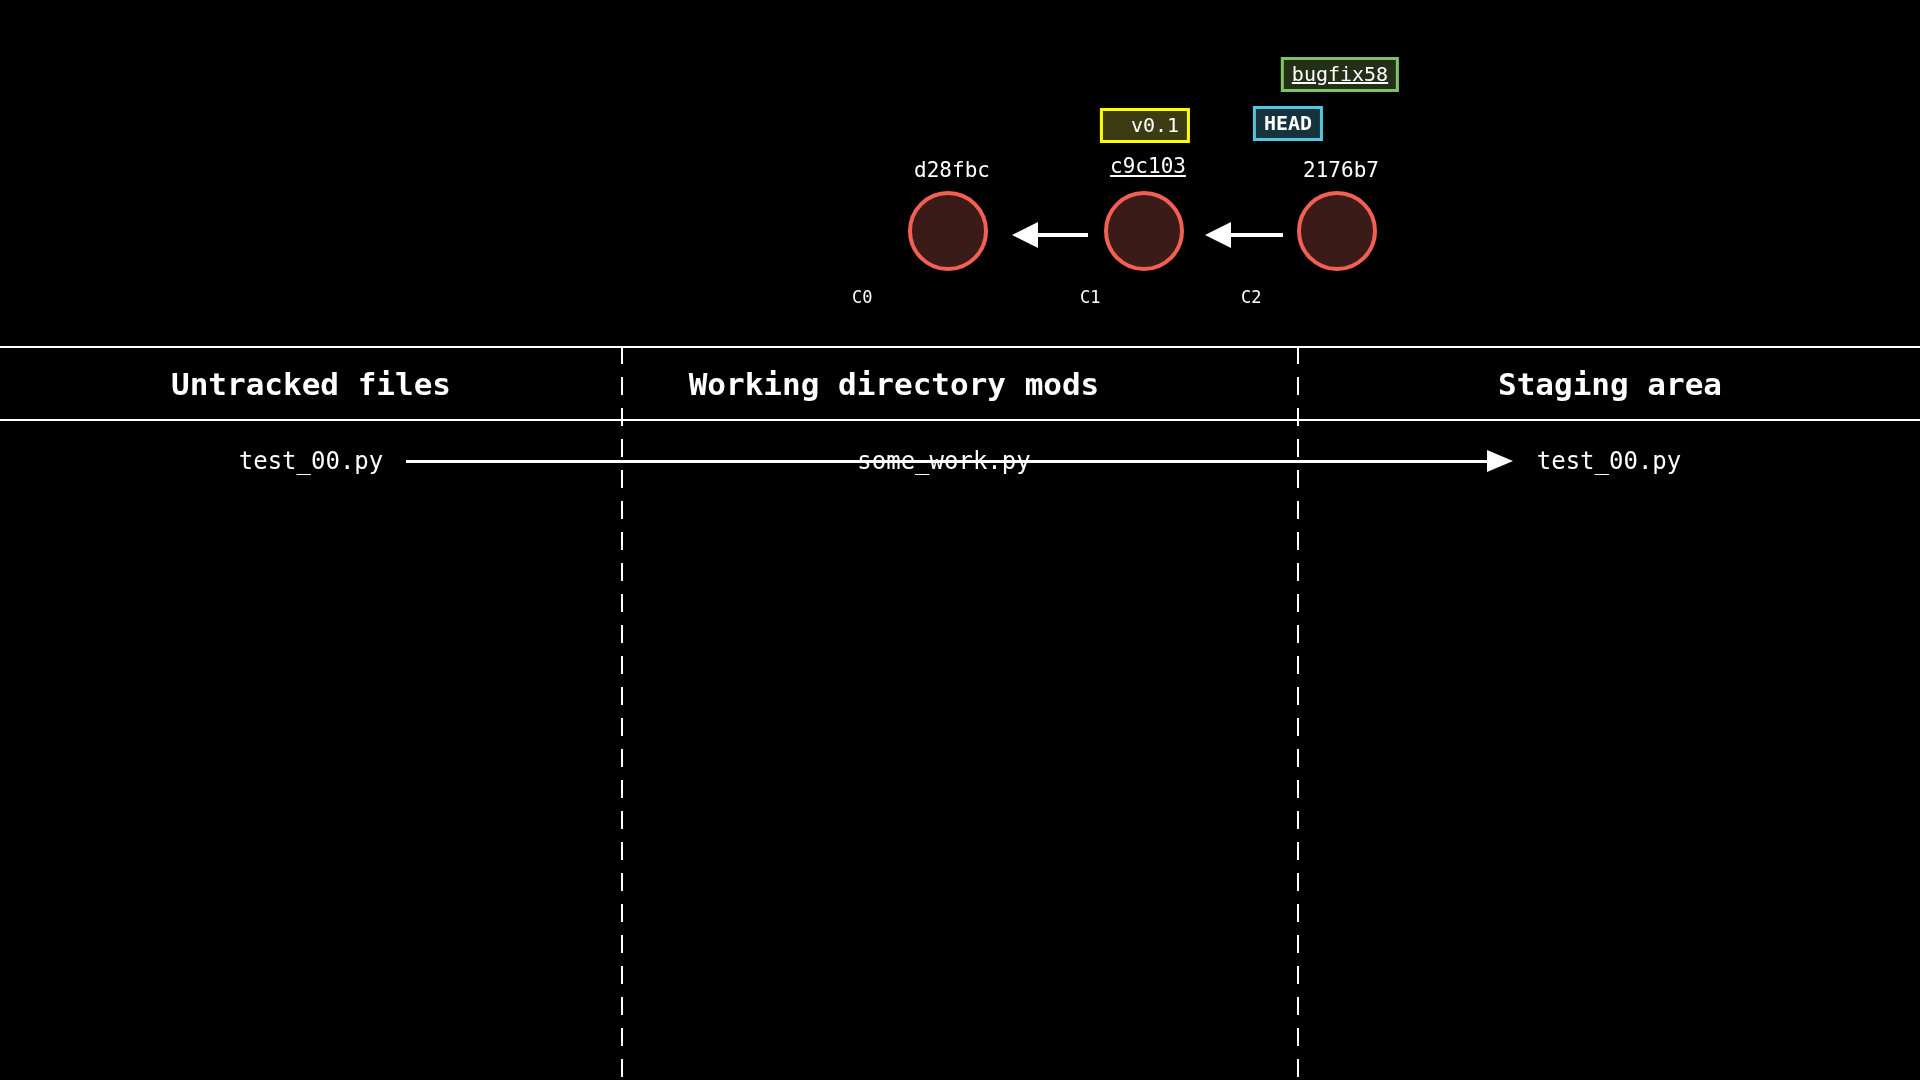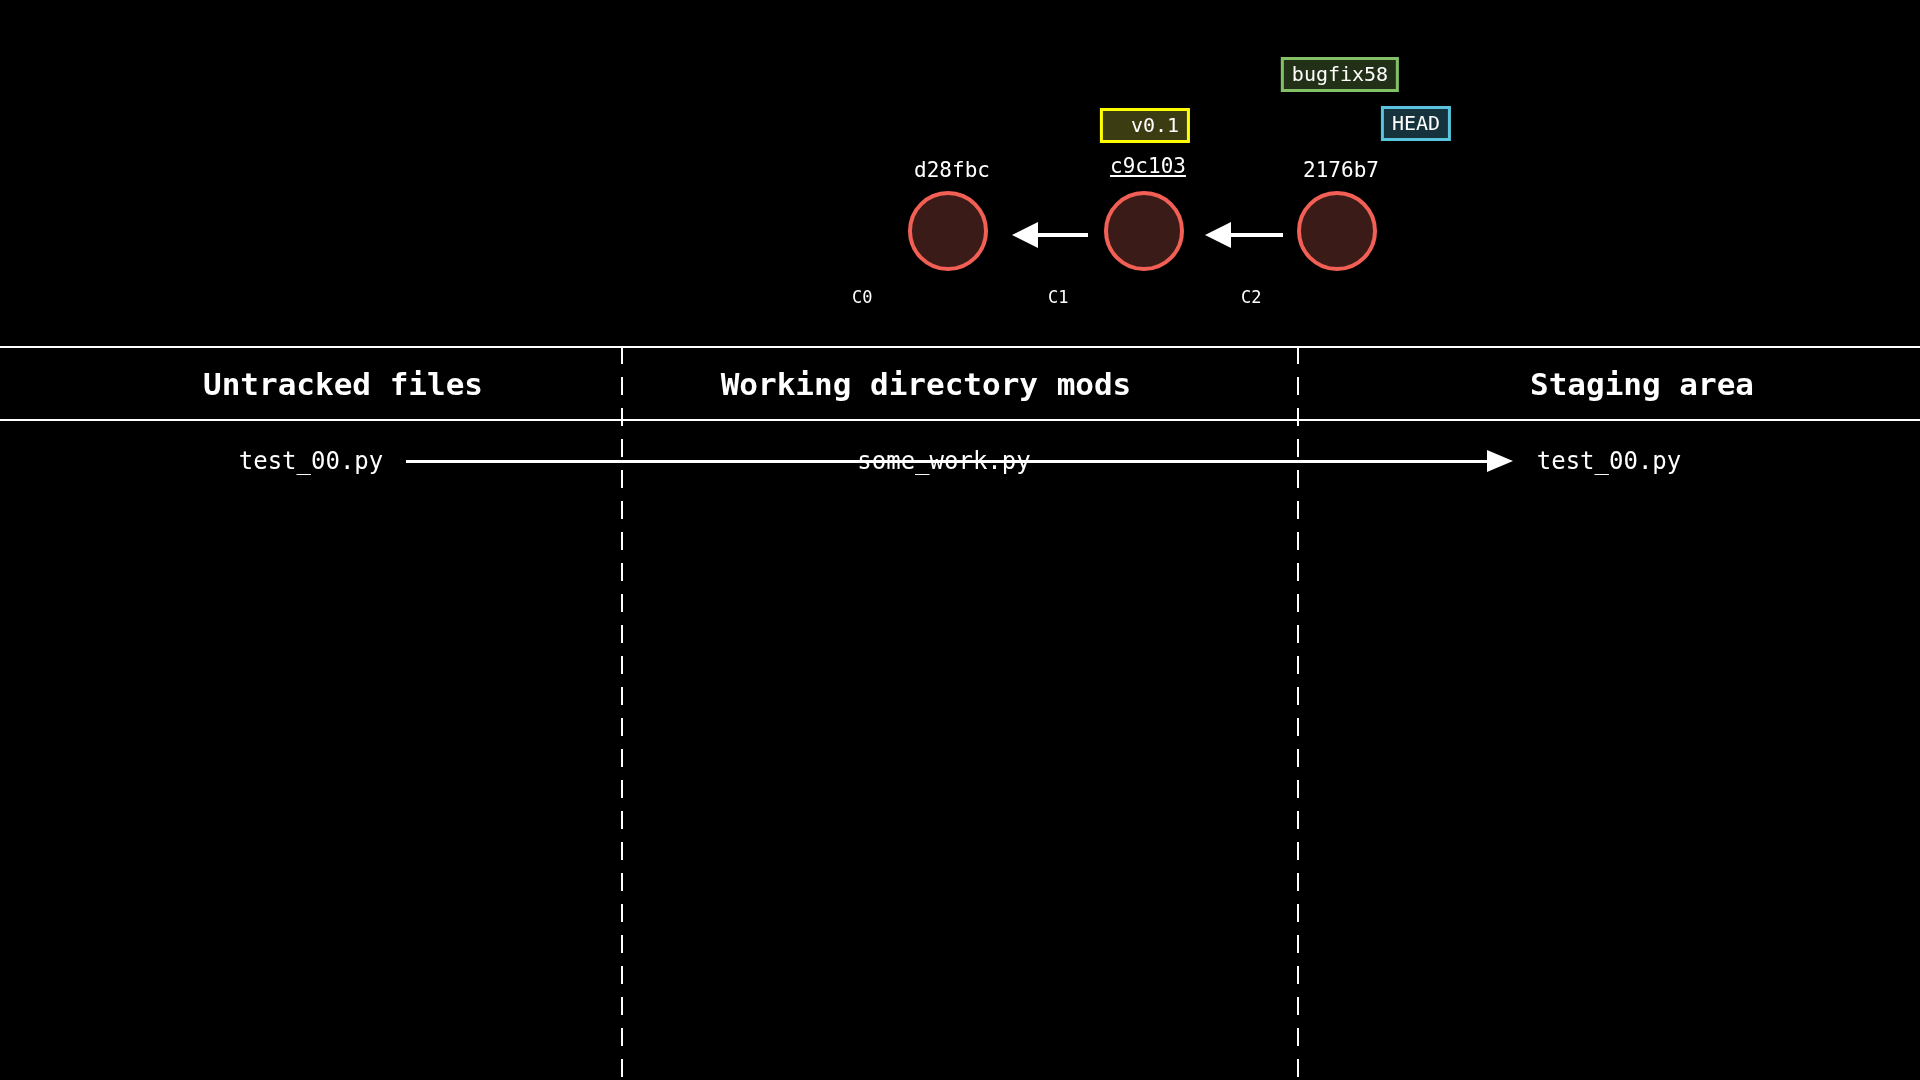--- a/index.html
+++ b/index.html
@@ -14,54 +14,54 @@
     border: 4px solid #f25f55; background: #3b1b17;
   }
   .commit-hash { width: 200px; text-align: center; font-size: 21px; line-height: 30px; }
   .commit-label { width: 200px; text-align: left; font-size: 17px; line-height: 22px; }
   .badge {
     transform: translateX(-50%);
     font-size: 20px; line-height: 25px; padding: 2px 8px;
     border: 3px solid; white-space: nowrap;
   }
   .badge.tag    { border-color: #ffff00; background: #3c3c12; }
-  .badge.branch { border-color: #83c167; background: #223018; }
+  .badge.branch { border-color: #83c167; background: #223018; text-decoration: underline; }
   .badge.head   { border-color: #58c4dd; background: #16323c; }
 
   .tri-left  { width: 0; height: 0; border-top: 13px solid transparent;
                border-bottom: 13px solid transparent; border-right: 26px solid #fff; }
   .tri-right { width: 0; height: 0; border-top: 11px solid transparent;
                border-bottom: 11px solid transparent; border-left: 26px solid #fff; }
   .shaft { background: #ffffff; }
 
   
   .hline { left: 0; width: 1920px; height: 2px; background: #ffffff; }
   .vdash { width: 2px;
     background: repeating-linear-gradient(to bottom, #ffffff 0 18px, transparent 18px 31px); }
-  .col-header { font-size: 31px; font-weight: bold; text-align: center; line-height: 36px; margin-left: 32px; }
+  .col-header { font-size: 31px; font-weight: bold; text-align: center; line-height: 36px; }
   .file-label { font-size: 24px; text-align: center; line-height: 30px; z-index: 2; }
 </style>
 </head>
 <body>
 
 <div class="scene">
 
   <div>
 
     <div class="abs commit-hash" style="left:852px; top:155px;">d28fbc</div>
     <div class="abs commit-circle" style="left:908px; top:191px;"></div>
     <div class="abs commit-label" style="left:852px; top:286px;">C0</div>
 
     <div class="abs badge tag" style="left:1145px; top:108px;padding-left:28px;">v0.1</div>
     <div class="abs commit-hash" style="left:1048px; top:151px;text-decoration:underline;">c9c103</div>
     <div class="abs commit-circle" style="left:1104px; top:191px;"></div>
-    <div class="abs commit-label" style="left:1048px; top:286px;">C1</div>
+    <div class="abs commit-label" style="left:1080px; top:286px;">C1</div>
 
     <div class="abs badge branch" style="left:1340px; top:57px;">bugfix58</div>
-    <div class="abs badge head" style="left:1416px; top:106px;">HEAD</div>
+    <div class="abs badge head" style="left:1288px; top:106px;font-weight:bold;">HEAD</div>
     <div class="abs commit-hash" style="left:1241px; top:155px;">2176b7</div>
     <div class="abs commit-circle" style="left:1297px; top:191px;"></div>
     <div class="abs commit-label" style="left:1241px; top:286px;">C2</div>
 
     <div>
       <div class="abs tri-left" style="left:1012px; top:222px;"></div>
       <div class="abs shaft" style="left:1036px; top:233px; width:52px; height:4px;"></div>
     </div>
 
     <div>

